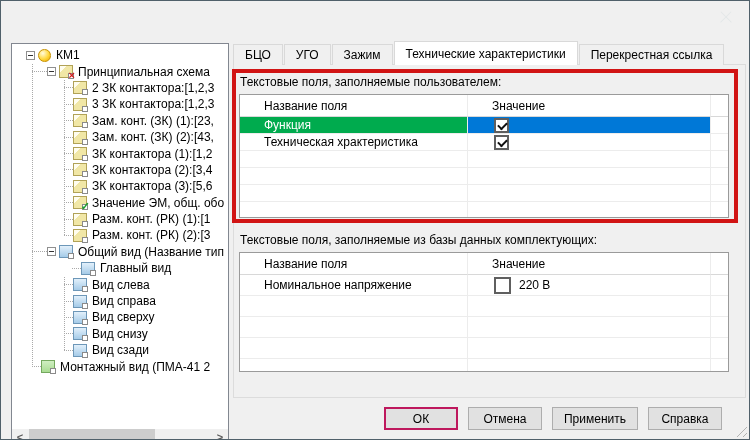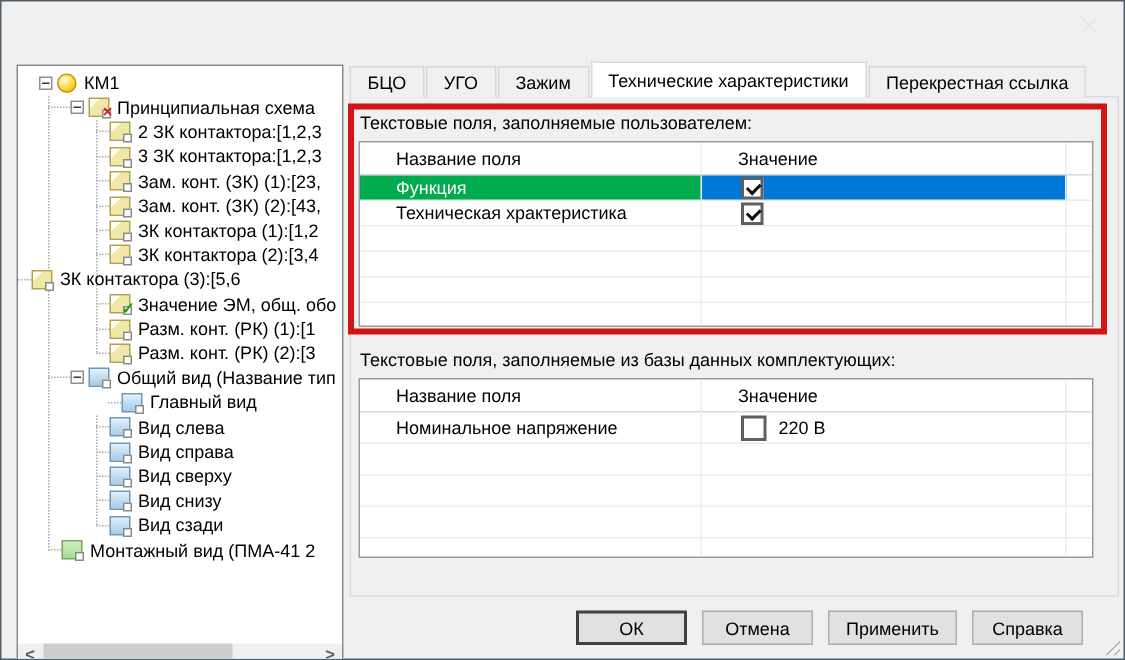--- a/index.html
+++ b/index.html
@@ -59,21 +59,21 @@
   .t2 .cb{width:17px;height:17px;}
   .cb.on::after{content:"";position:absolute;left:2px;top:2px;width:7px;height:4px;
     border-left:2px solid #101010;border-bottom:2px solid #101010;transform:rotate(-45deg);}
   .name-selected{background:#00ab4e;color:#fff;}
   .value-selected{background:#0078d7;}
   .vtext{margin-left:8px;}
   
   .btnrow{position:absolute;top:406px;right:27px;display:flex;z-index:6;}
   .btn{height:23px;border:1px solid #adadad;background:#e1e1e1;display:flex;align-items:center;
     justify-content:center;margin-left:10px;cursor:pointer;font-size:12px;}
-  .btn.ok{width:74px;border:2px solid #404040;} .btn.w74{width:74px;} .btn.w86{width:86px;}
+  .btn.ok{width:74px;border:2px solid #be185d;} .btn.w74{width:74px;} .btn.w86{width:86px;}
   .resize-grip{position:absolute;right:2px;bottom:2px;width:13px;height:13px;
     background:repeating-linear-gradient(135deg,transparent 0 3px,#b3b3b3 3px 4px);
     clip-path:polygon(100% 0,100% 100%,0 100%);}
 </style>
 </head>
 <body>
 
 <div class="window">
 
   <div class="close-btn">
@@ -134,21 +134,21 @@
           </span>
           <span>ЗК контактора (1):[1,2</span>
         </div>
         <div class="trow" style="padding-left: 52px;">
           <span class="stub" style="width: 9px;"></span>
           <span class="ic ic-page">
             <span class="sub"></span>
           </span>
           <span>ЗК контактора (2):[3,4</span>
         </div>
-        <div class="trow" style="">
+        <div class="trow" style="padding-left: 52px;">
           <span class="stub" style="width: 9px;"></span>
           <span class="ic ic-page">
             <span class="sub"></span>
           </span>
           <span>ЗК контактора (3):[5,6</span>
         </div>
         <div class="trow" style="padding-left: 52px;">
           <span class="stub" style="width: 9px;"></span>
           <span class="ic ic-page-check">
             <span class="sub"></span>

